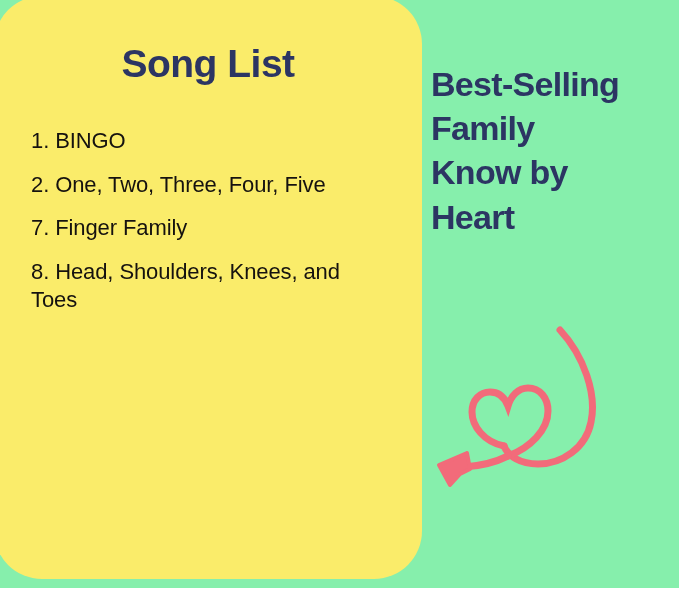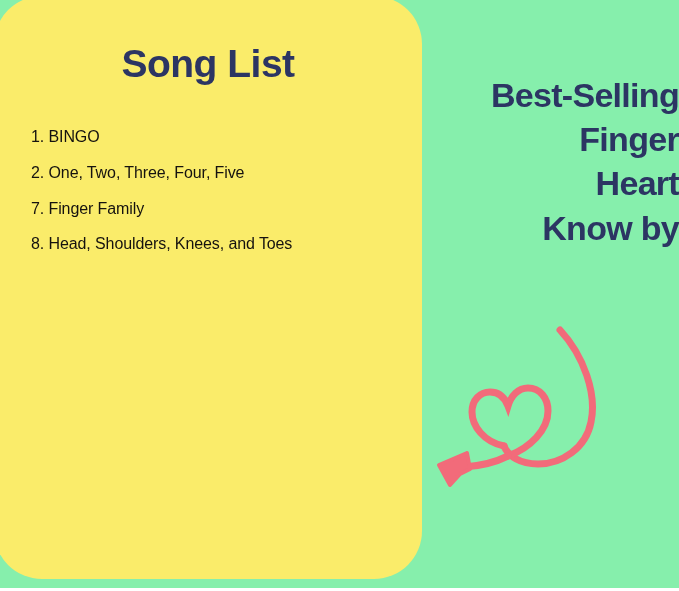--- a/index.html
+++ b/index.html
@@ -49,48 +49,47 @@
     left: 37px;
     top: 131px;
     width: 360px;
     list-style: none;
     margin: 0;
     padding: 0;
   }
   #song-list li {
     color: #15120F;
     font-family: "Liberation Sans", sans-serif;
-    font-size: 16px;
+    font-size: 22px;
     font-weight: 400;
     line-height: 1.30;
     margin-bottom: 15px;
     letter-spacing: -0.1px;
   }
 
   
   #promo-panel {
     position: absolute;
     left: 428px;
     top: 0;
     width: 251px;
     height: 591px;
   }
   #promo-heading {
     position: absolute;
     left: 3px;
     top: 62px;
     width: 248px;
-    text-align: right;
+    text-align: left;
     color: #2C3563;
     font-family: "Liberation Sans", sans-serif;
     font-weight: bold;
     font-size: 34px;
     line-height: 1.30;
     letter-spacing: -0.7px;
-    margin-top: 11px;
   }
   #promo-heading .hline { display: block; white-space: nowrap; }
   #heart-arrow {
     position: absolute;
     left: 6px;
     top: 322px;
     width: 190px;
     height: 175px;
   }
 </style>
@@ -105,23 +104,23 @@
       <li>1. BINGO</li>
       <li>2. One, Two, Three, Four, Five</li>
       <li>7. Finger Family</li>
       <li>8. Head, Shoulders, Knees, and Toes</li>
     </ul>
   </div>
 
   <div id="promo-panel">
     <div id="promo-heading">
       <span class="hline">Best-Selling</span>
-      <span class="hline">Finger</span>
+      <span class="hline">Family</span>
+      <span class="hline">Know by</span>
       <span class="hline">Heart</span>
-      <span class="hline">Know by</span>
     </div>
 
     <svg id="heart-arrow" viewBox="0 0 190 175">
 
       <path d="M126 8 C 150 34, 163 72, 157 100 C 152 126, 128 142, 104 142 C 86 142, 74 134, 70 124" fill="none" stroke="#F26B7A" stroke-width="7" stroke-linecap="round"></path>
 
       <path d="M70 124 C 50 120, 38 104, 38 90 C 38 78, 46 70, 56 70 C 65 70, 71 76, 74 84 C 77 74, 84 66, 94 66 C 106 66, 114 76, 114 89 C 114 108, 96 126, 74 134" fill="none" stroke="#F26B7A" stroke-width="7" stroke-linecap="round"></path>
 
       <path d="M74 134 C 62 140, 46 144, 30 145" fill="none" stroke="#F26B7A" stroke-width="7" stroke-linecap="round"></path>
 

